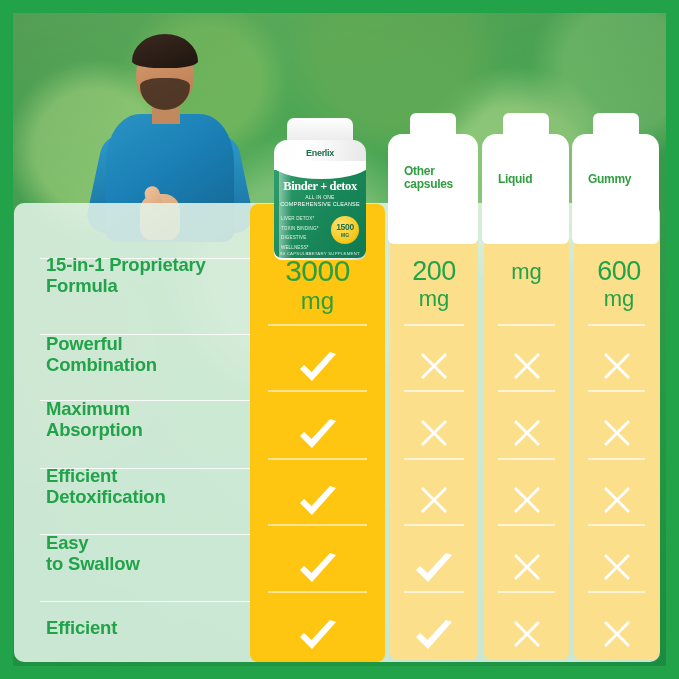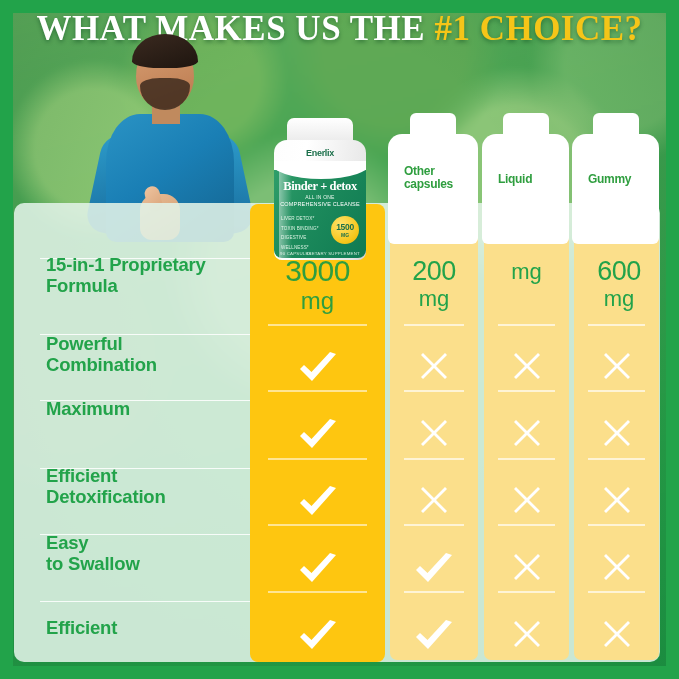--- a/index.html
+++ b/index.html
@@ -253,24 +253,20 @@
   }
 </style>
 </head>
 <body>
 
 <div id="stage">
 
   <div class="photo"></div>
   <div class="photo-vignette"></div>
 
-  <div class="headline">
-    <span class="w">WHAT MAKES US THE</span>
-    <span class="g">#1 CHOICE?</span>
-  </div>
 
   <div class="athlete">
     <div class="ath-armL"></div>
     <div class="ath-armR"></div>
     <div class="ath-body"></div>
     <div class="ath-neck"></div>
     <div class="ath-head"></div>
     <div class="ath-beard"></div>
     <div class="ath-hair"></div>
     <div class="ath-thumb"></div>
@@ -290,20 +286,21 @@
     <div class="frow" style="top:52px">
       <div>15-in-1 Proprietary</div>
       <div>Formula</div>
     </div>
     <div class="frow" style="top:131px">
       <div>Powerful</div>
       <div>Combination</div>
     </div>
     <div class="frow" style="top:196px">
       <div>Maximum</div>
+      <div>Absorption</div>
     </div>
     <div class="frow" style="top:263px">
       <div>Efficient</div>
       <div>Detoxification</div>
     </div>
     <div class="frow" style="top:330px">
       <div>Easy</div>
       <div>to Swallow</div>
     </div>
     <div class="frow" style="top:415px">

